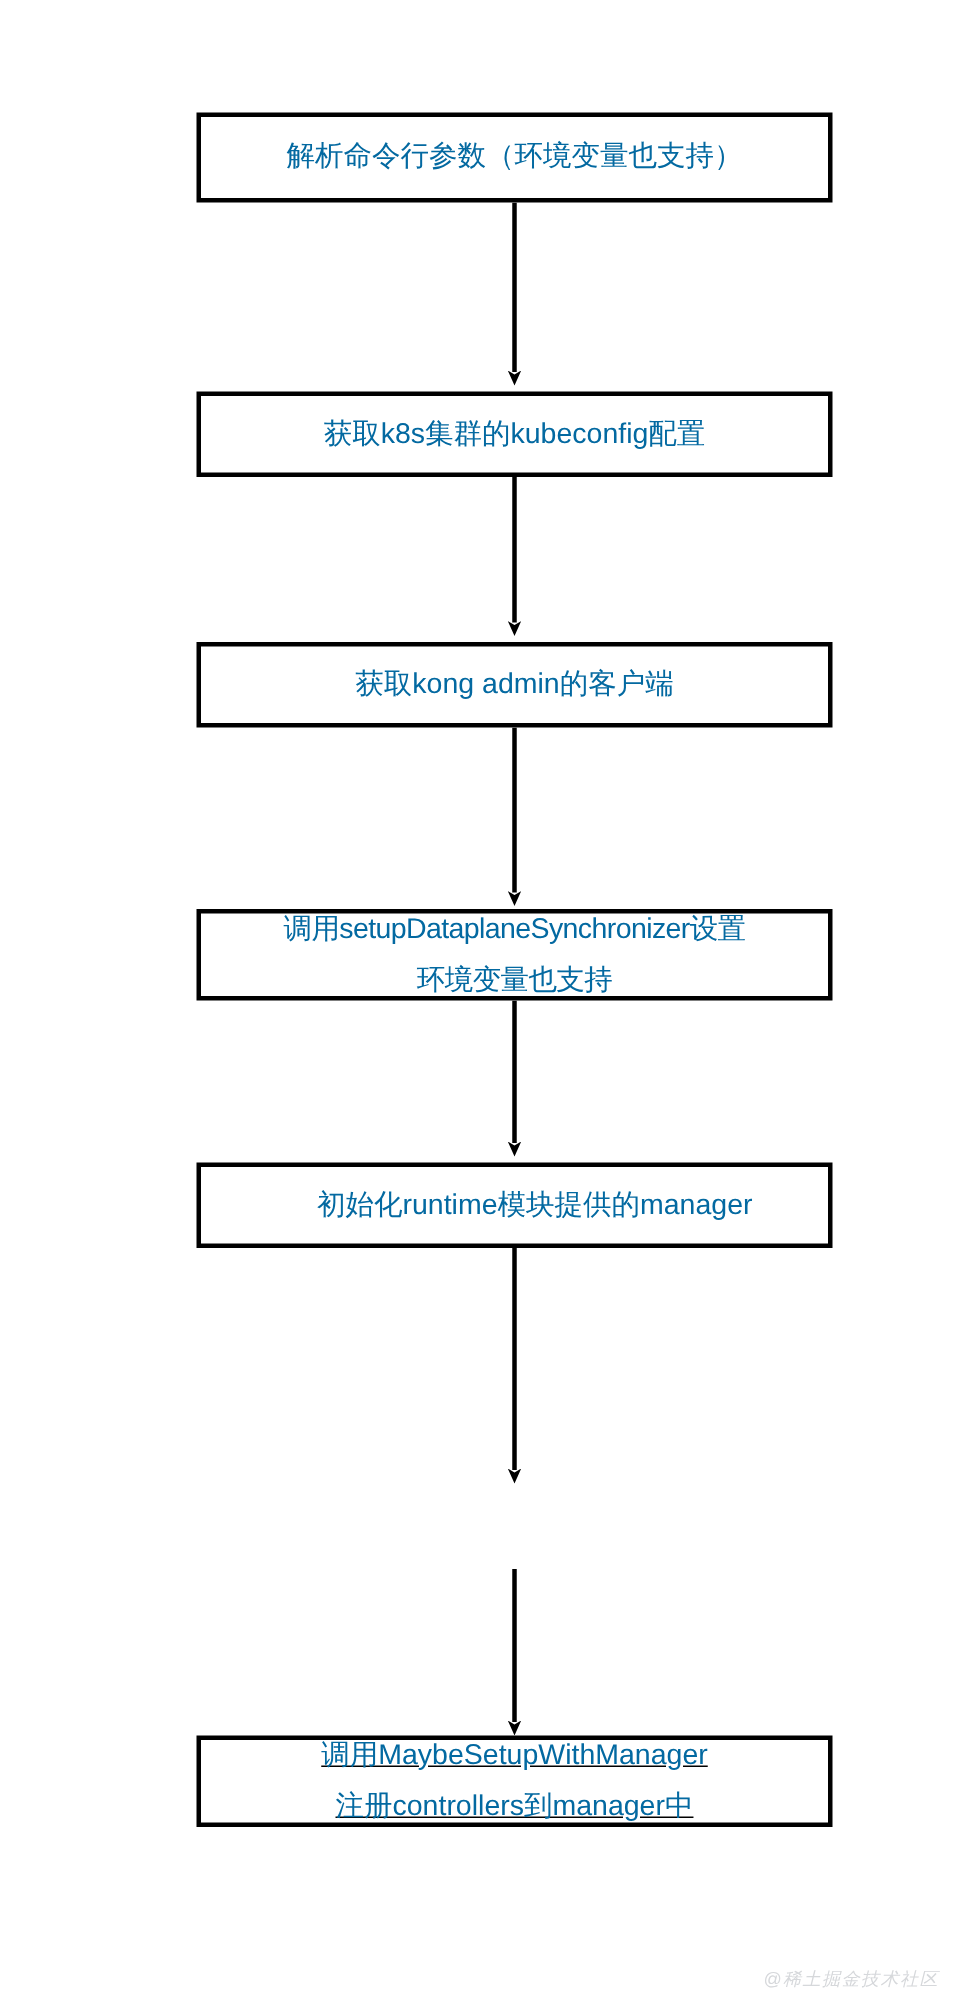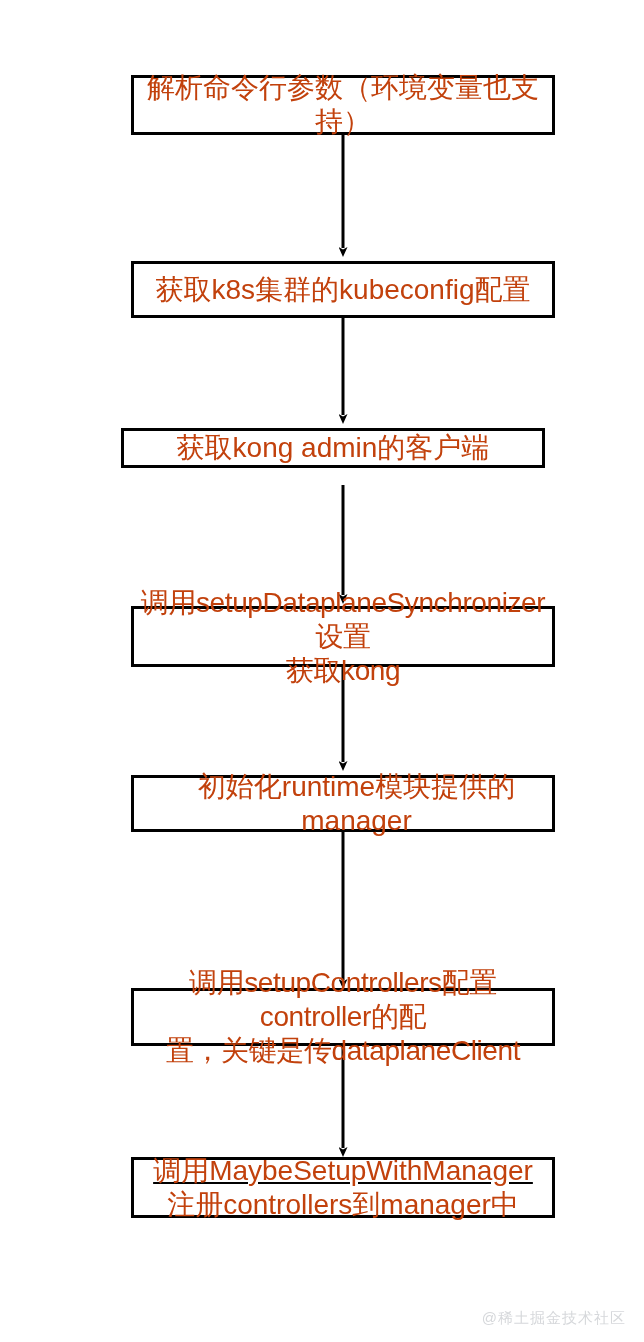--- a/index.html
+++ b/index.html
@@ -29,22 +29,22 @@
     background: #ffffff;
     border: 3px solid #000000;
     display: flex;
     align-items: center;
     justify-content: center;
     text-align: center;
   }
 
   .node-label {
     display: block;
-    color: #c2410c;
-    font-size: 28px;
+    color: #0369a1;
+    font-size: 19px;
     line-height: 34px;
     letter-spacing: 0px;
     white-space: pre-line;
     padding: 0 6px;
   }
 
   .node.tight .node-label {
     padding: 0 1px;
     letter-spacing: -0.4px;
   }
@@ -57,23 +57,24 @@
     width: 644px;
     height: 1342px;
     pointer-events: none;
   }
 
   .watermark {
     position: absolute;
     right: 18px;
     bottom: 14px;
     color: #d6d8db;
-    font-size: 15px;
+    font-size: 12px;
     letter-spacing: 1px;
     user-select: none;
+    font-style: italic;
   }
 </style>
 </head>
 <body>
 
 <div id="flowchart">
 
   <svg id="connectors" viewBox="0 0 644 1342" xmlns="http://www.w3.org/2000/svg">
     <defs>
       <marker id="arrowhead" markerWidth="10" markerHeight="9" refX="1" refY="4.5" orient="auto" markerUnits="userSpaceOnUse">
@@ -91,37 +92,33 @@
   </svg>
 
   <div class="node" style="left:131px; top:75px; width:424px; height:60px;">
     <span class="node-label">解析命令行参数（环境变量也支持）</span>
   </div>
 
   <div class="node" style="left:131px; top:261px; width:424px; height:57px;">
     <span class="node-label">获取k8s集群的kubeconfig配置</span>
   </div>
 
-  <div class="node" style="left:121px; top:428px; width:424px; height:40px;">
+  <div class="node" style="left:131px; top:428px; width:424px; height:57px;">
     <span class="node-label">获取kong admin的客户端</span>
   </div>
 
   <div class="node tight" style="left:131px; top:606px; width:424px; height:61px;">
     <span class="node-label">调用setupDataplaneSynchronizer设置
-获取kong</span>
+环境变量也支持</span>
   </div>
 
   <div class="node" style="left:131px; top:775px; width:424px; height:57px;padding-left:27px;">
     <span class="node-label">初始化runtime模块提供的manager</span>
   </div>
 
-  <div class="node tight" style="left:131px; top:988px; width:424px; height:58px;">
-    <span class="node-label">调用setupControllers配置controller的配
-置，关键是传dataplaneClient</span>
-  </div>
 
   <div class="node" style="left:131px; top:1157px; width:424px; height:61px;text-decoration:underline;">
     <span class="node-label">调用MaybeSetupWithManager
 注册controllers到manager中</span>
   </div>
 
   <div class="watermark">@稀土掘金技术社区</div>
 
 </div>
 

